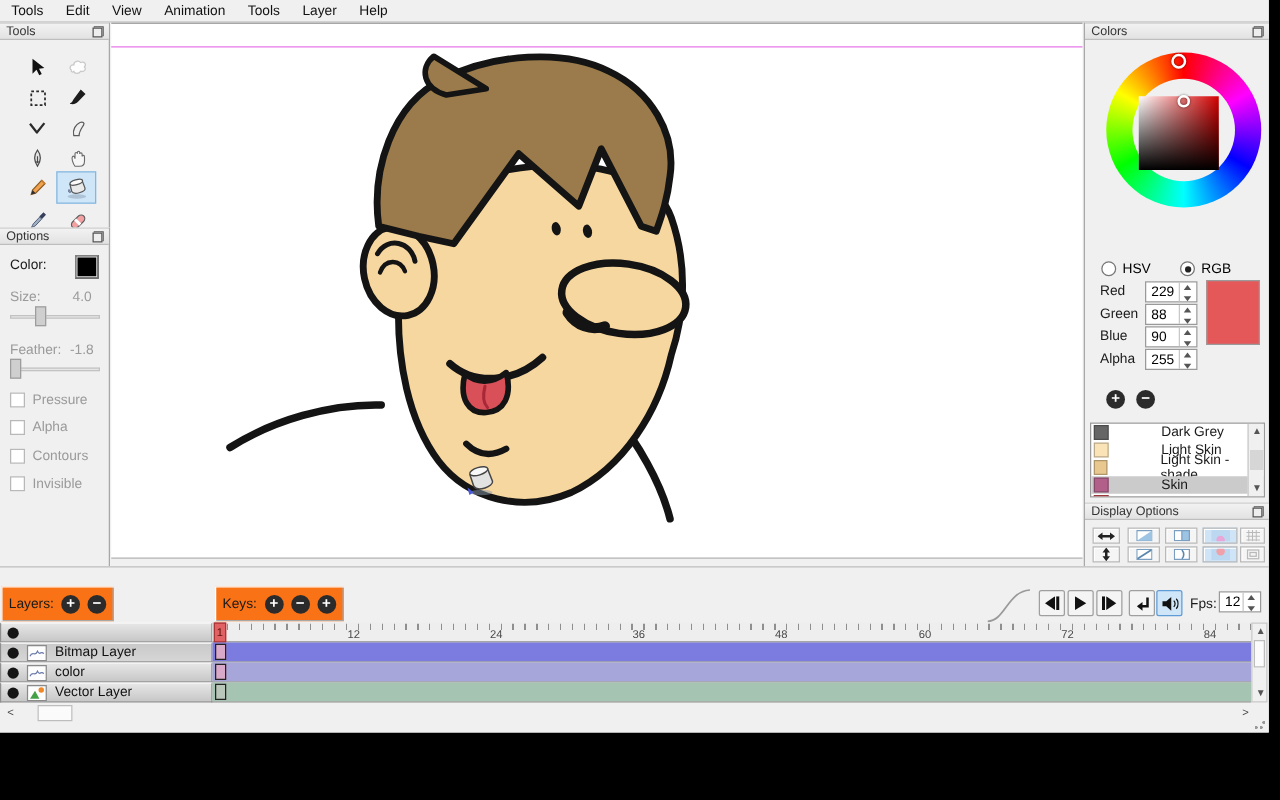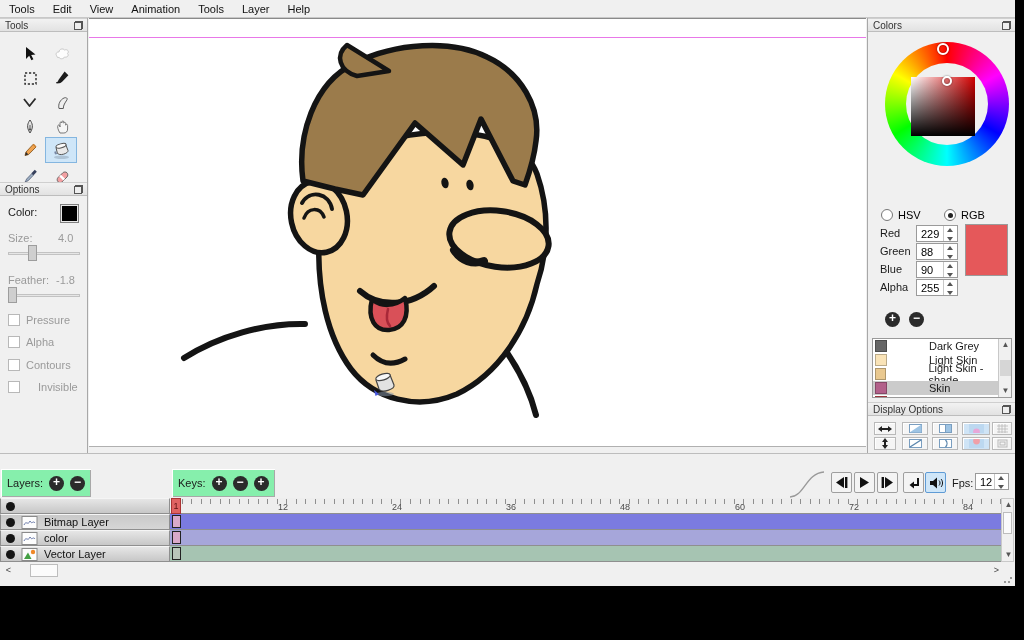--- a/index.html
+++ b/index.html
@@ -103,21 +103,21 @@
   .disp-col { position:absolute; display:flex; flex-direction:column; gap:2px; }
   .disp-btn { height:13px; background:#f5f5f5; border:1px solid #b9b9b9;
               box-shadow:inset 1px 1px 0 #fff; display:flex; align-items:center; justify-content:center; }
   .disp-btn svg { display:block; }
 
   
   #timeline { position:absolute; left:0; top:453px; width:1015px; height:133px; background:#f0f0f0;
               border-top:1px solid #bdbdbd; }
   #tl-title { top:0; }
   .tl-toolbar { position:absolute; left:0; top:14px; width:100%; height:30px; }
-  .bevel-group { position:absolute; top:1px; height:28px; background:#86efac;
+  .bevel-group { position:absolute; top:1px; height:28px; background:#f97316;
                  box-shadow:inset 1px 1px 0 #ffffff, inset -1px -1px 0 #a8a8a8;
                  display:flex; align-items:center; font-size:11px; color:#1a1a1a; padding:0 6px; }
   .bevel-group .round-btn { position:static; margin-left:6px; }
   .pb-btn { position:absolute; top:4px; width:21px; height:21px; background:#f4f4f4;
             border:1px solid #9f9f9f; border-radius:2px; display:flex; align-items:center;
             justify-content:center; }
   .pb-btn.toggled { background:#cfe6f8; border-color:#5f9bd5; }
   #fps-label { position:absolute; top:9px; font-size:11px; color:#1a1a1a; }
   #fps-spin { top:5px; }
   
@@ -277,21 +277,21 @@
       <span>Pressure</span>
     </div>
     <div class="checkbox-row" style="top:153px;">
       <div class="checkbox"></div>
       <span>Alpha</span>
     </div>
     <div class="checkbox-row" style="top:176px;">
       <div class="checkbox"></div>
       <span>Contours</span>
     </div>
-    <div class="checkbox-row" style="top:198px;gap:12px;">
+    <div class="checkbox-row" style="top:198px;">
       <div class="checkbox"></div>
       <span>Invisible</span>
     </div>
   </div>
 
   <div id="canvas">
     <div id="camera-line" style="background: rgb(232, 120, 232);"></div>
     <svg id="drawing" width="777" height="429" viewBox="0 0 777 429">
       <g stroke="#141414" stroke-linecap="round" stroke-linejoin="round" fill="none">
 

